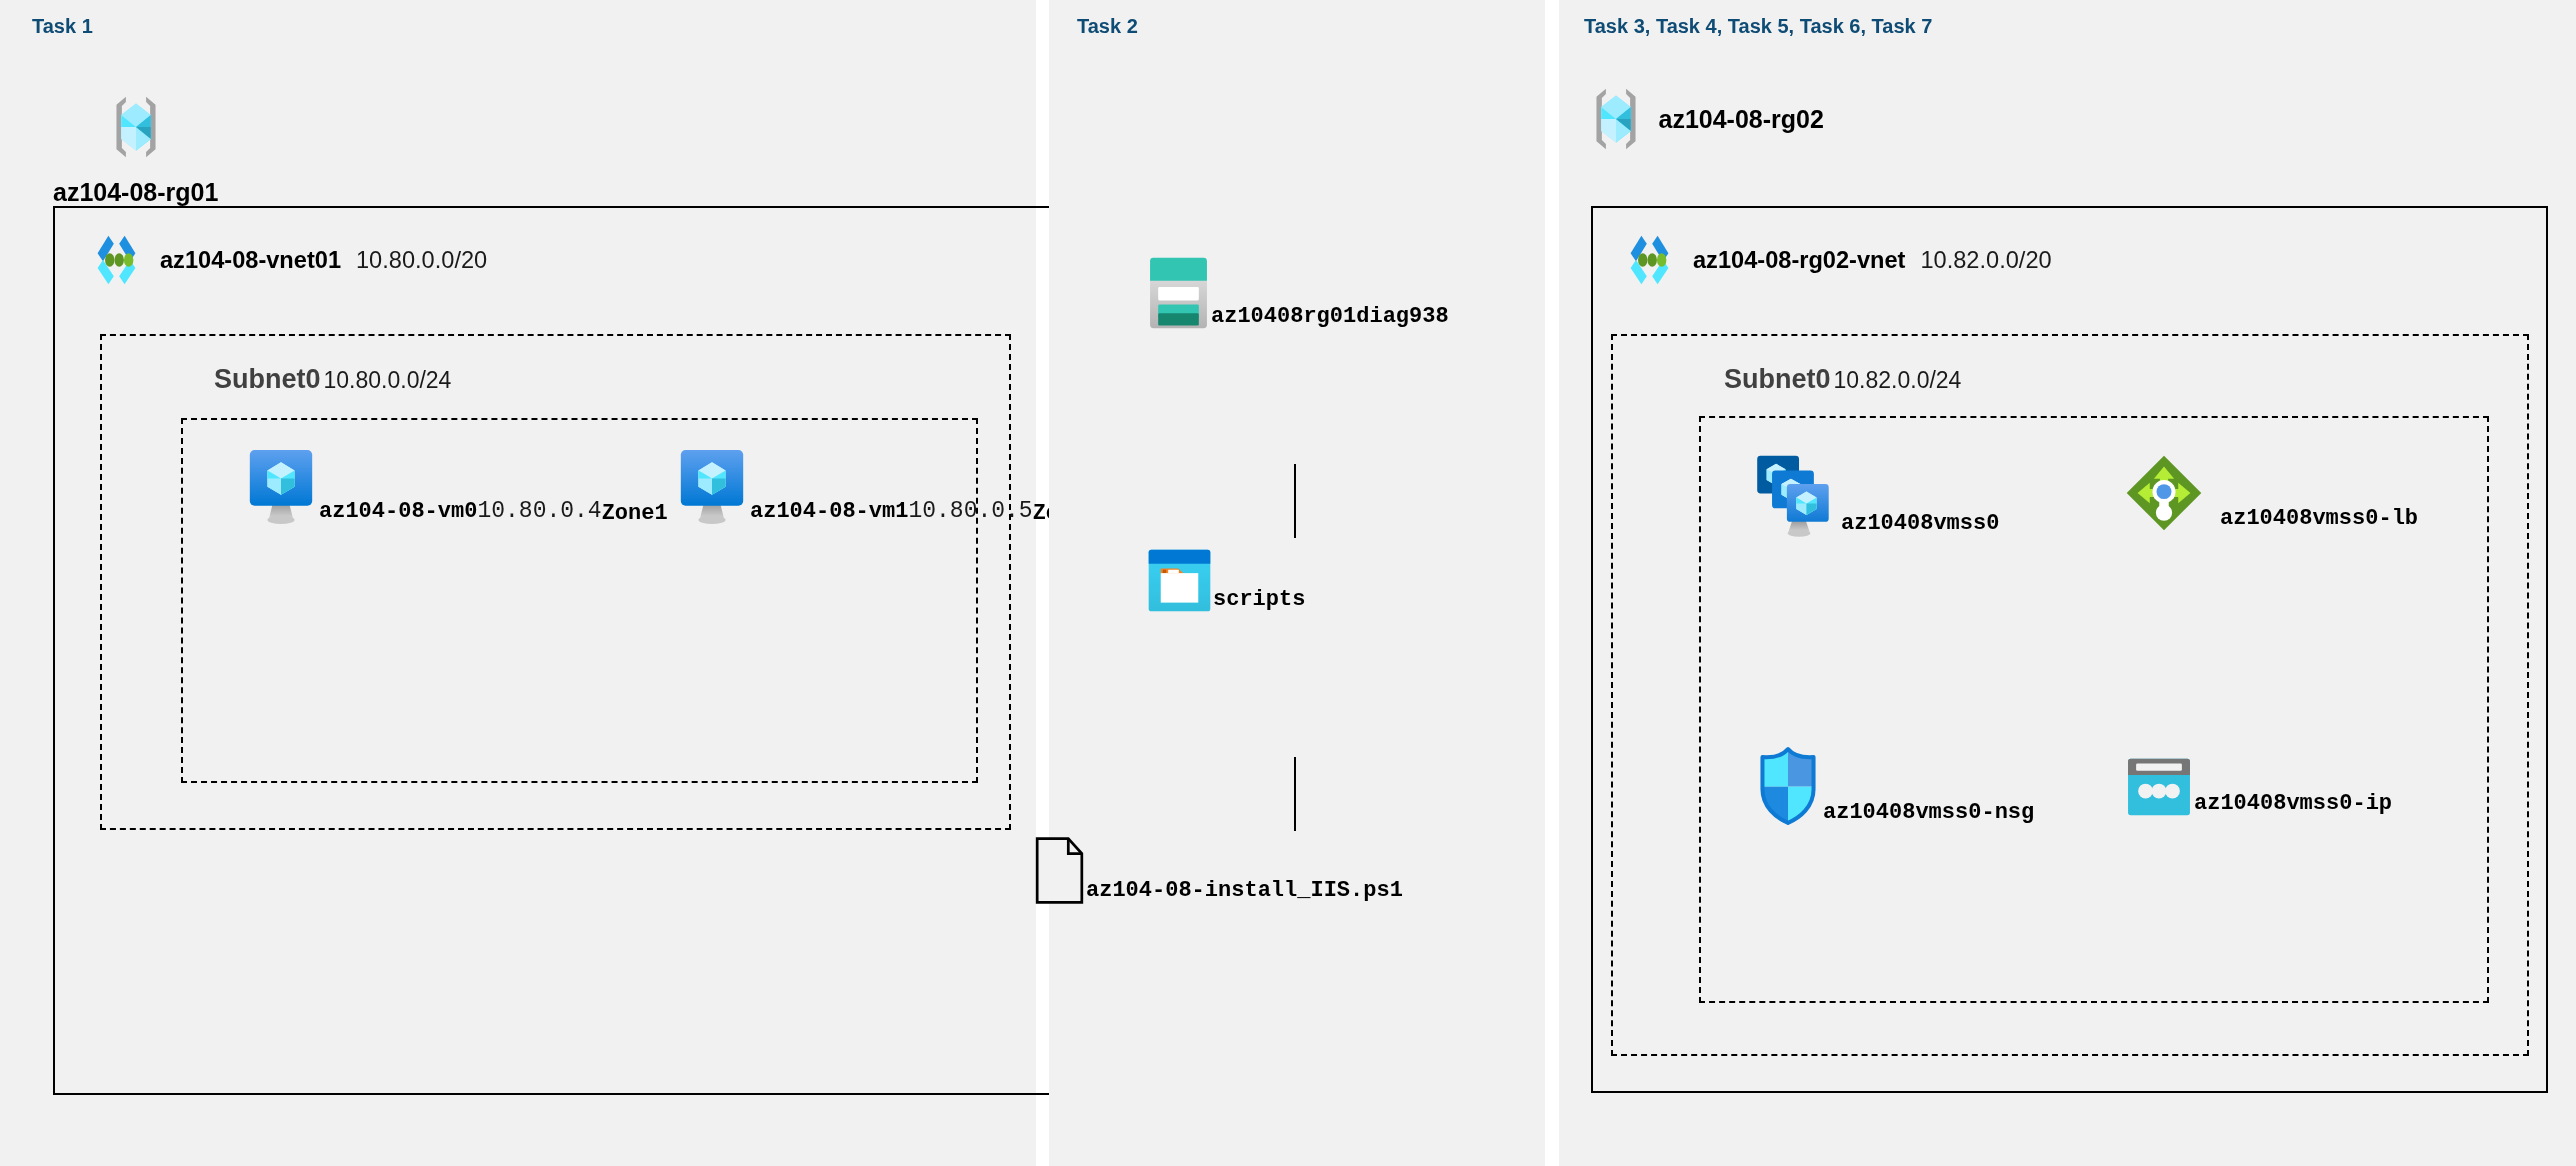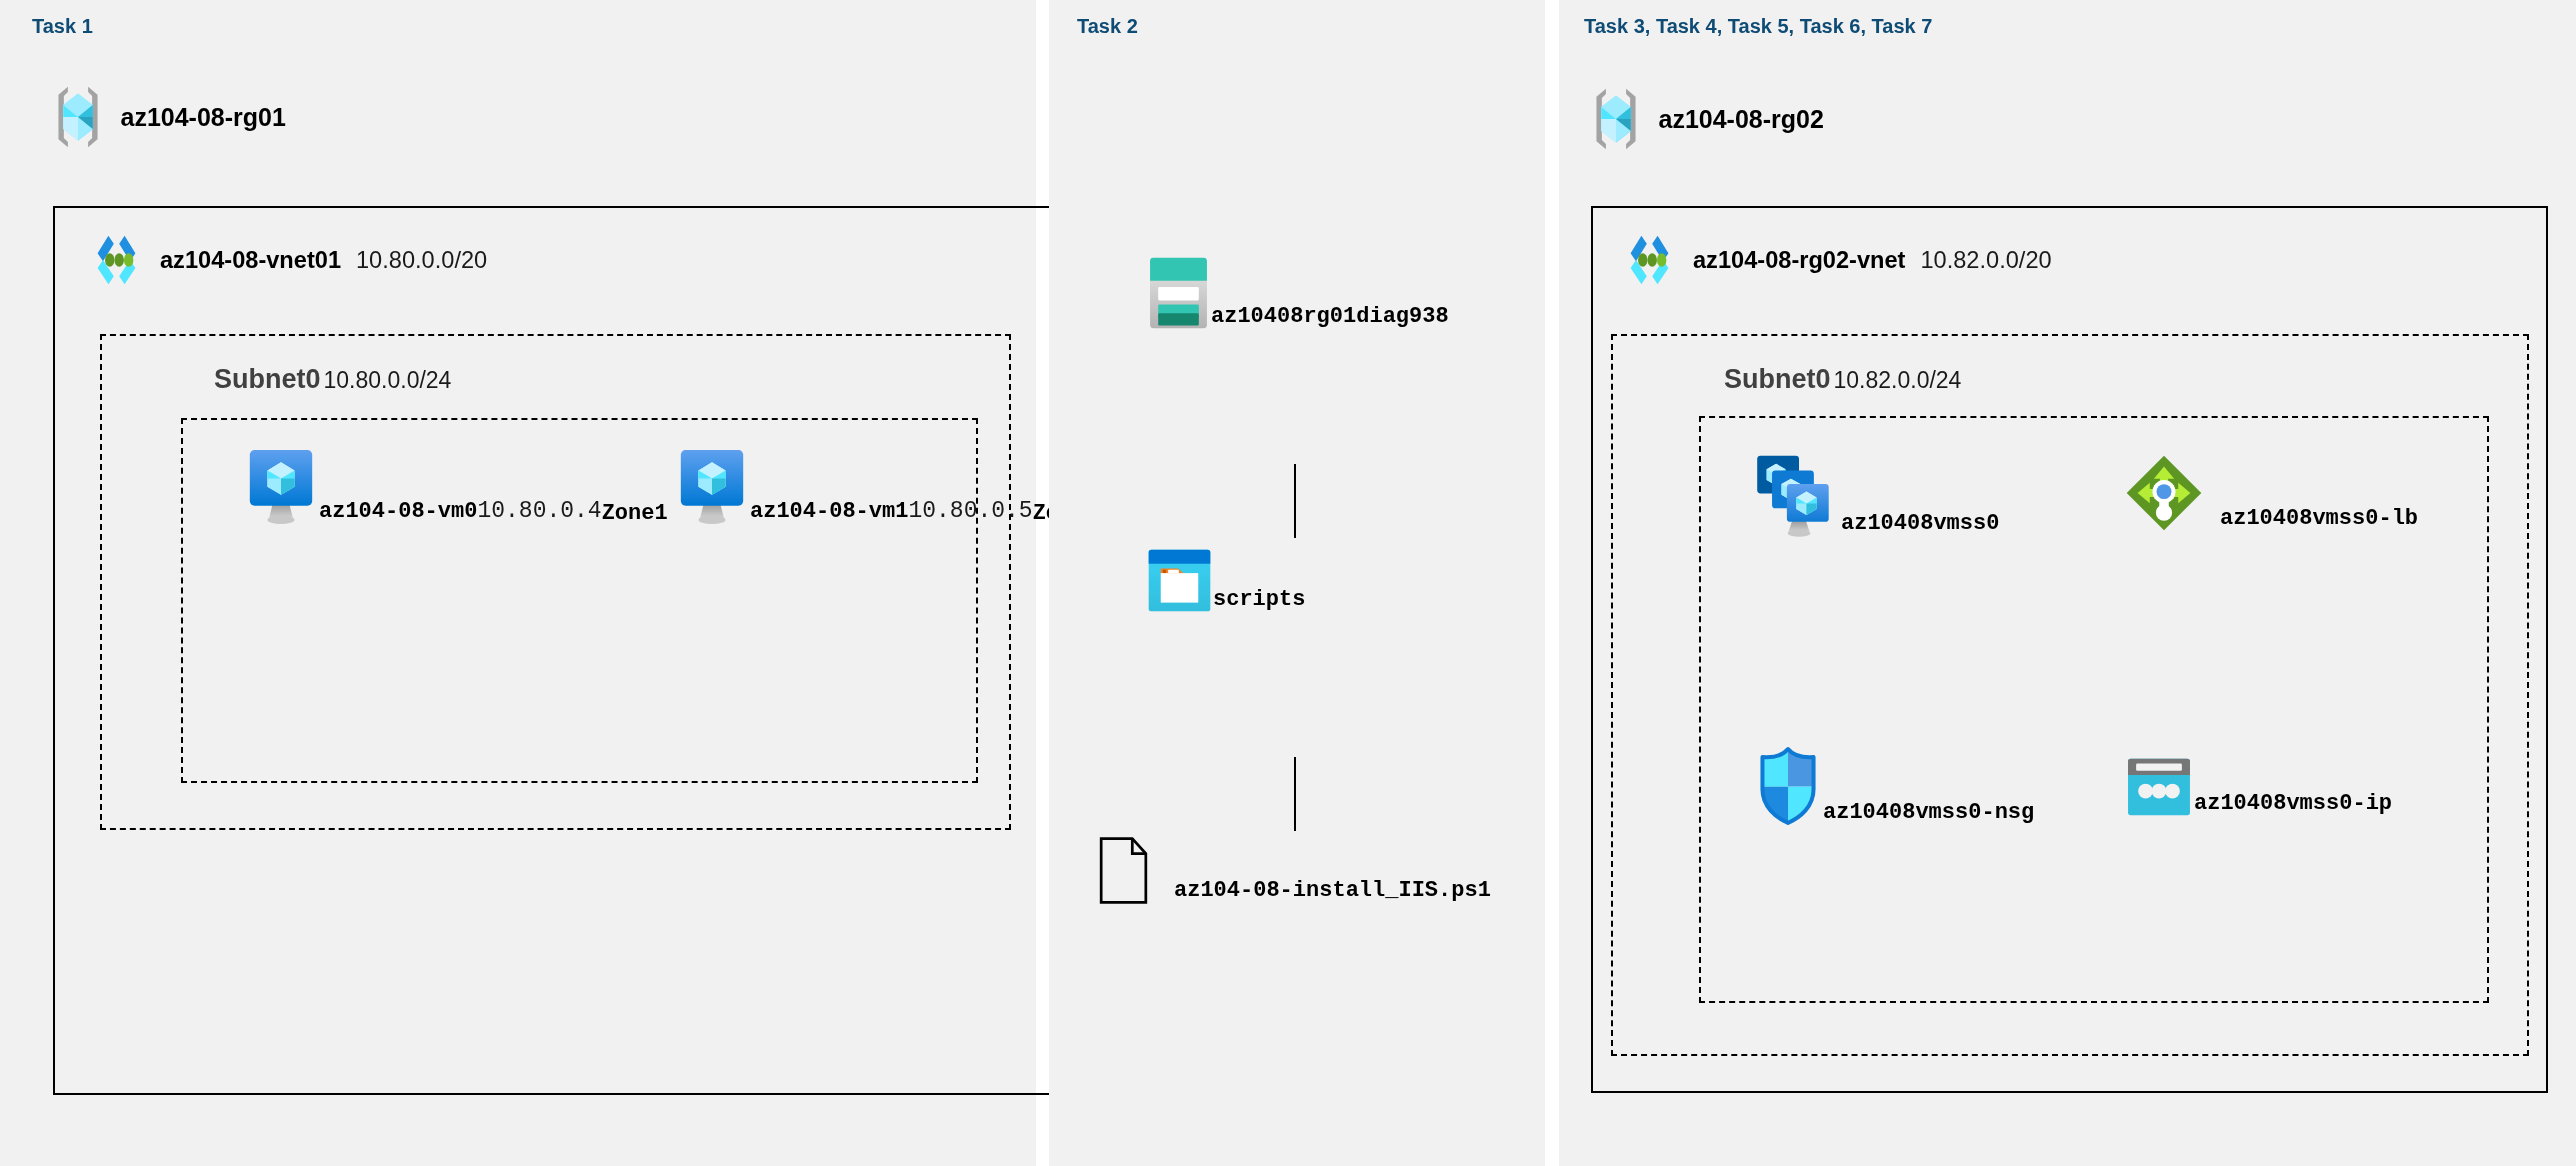--- a/index.html
+++ b/index.html
@@ -23,21 +23,21 @@
     font-size:20px;
     letter-spacing:0px;
     white-space:nowrap;
   }
   #title-task1{left:32px;  top:15px;}
   #title-task2{left:1077px;top:15px;}
   #title-task3{left:1584px;top:15px;}
 
   
   .rg-header{position:absolute;display:flex;align-items:center;gap:17.5px;}
-  #rg01-header{left:53px; top:84px;}
+  #rg01-header{left:53px; top:94px;flex-direction:column;}
   #rg02-header{left:1591px;top:86px;}
   .rg-label{font-size:25px;font-weight:bold;color:#000;white-space:nowrap;}
 
   
   .solid-box{position:absolute;border:2.7px solid #000;background:transparent;box-sizing:border-box;}
   #vnet01-box{left:53px;  top:206px; width:1476px; height:889px;}
   #vnet02-box{left:1591px;top:206px; width:957px; height:887px;}
 
   .dashed-box{position:absolute;border:2.7px dashed #000;background:transparent;box-sizing:border-box;}
   #subnet0-box{left:100px; top:334px; width:911px; height:496px;}
@@ -76,21 +76,21 @@
     text-align:center;white-space:nowrap;margin-top:10px;
   }
 
   
   #node-vm0{left:243px; top:446px;}
   #node-vm1{left:674px;top:446px;}
 
   
   #node-storage{left:1146px;top:255px;width:297px;}
   #node-scripts{left:1146px;top:547px;width:297px;}
-  #node-psfile{left:1097px;top:836px;width:391px;gap:24px;}
+  #node-psfile{left:1033px;top:836px;width:391px;}
 
   
   #node-vmss{left:1753px; top:453px;}
   #node-lb{left:2124px;   top:453px;gap:16px;}
   #node-nsg{left:1753px;  top:745px;}
   #node-ip{left:2124px;   top:756px;}
 
   
   .connector{position:absolute;width:2px;background:#000;left:1294px;}
   #conn-1{top:464px;height:74px;}

